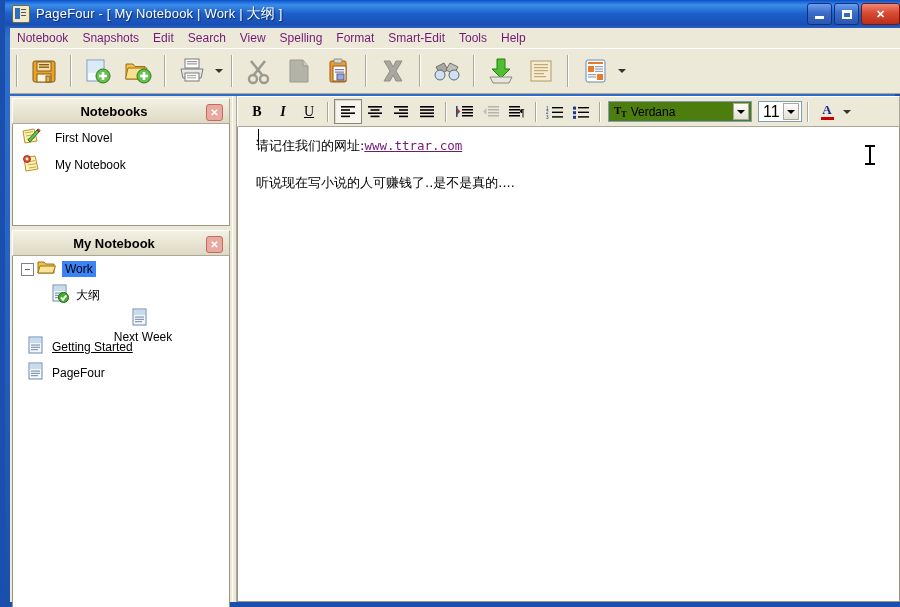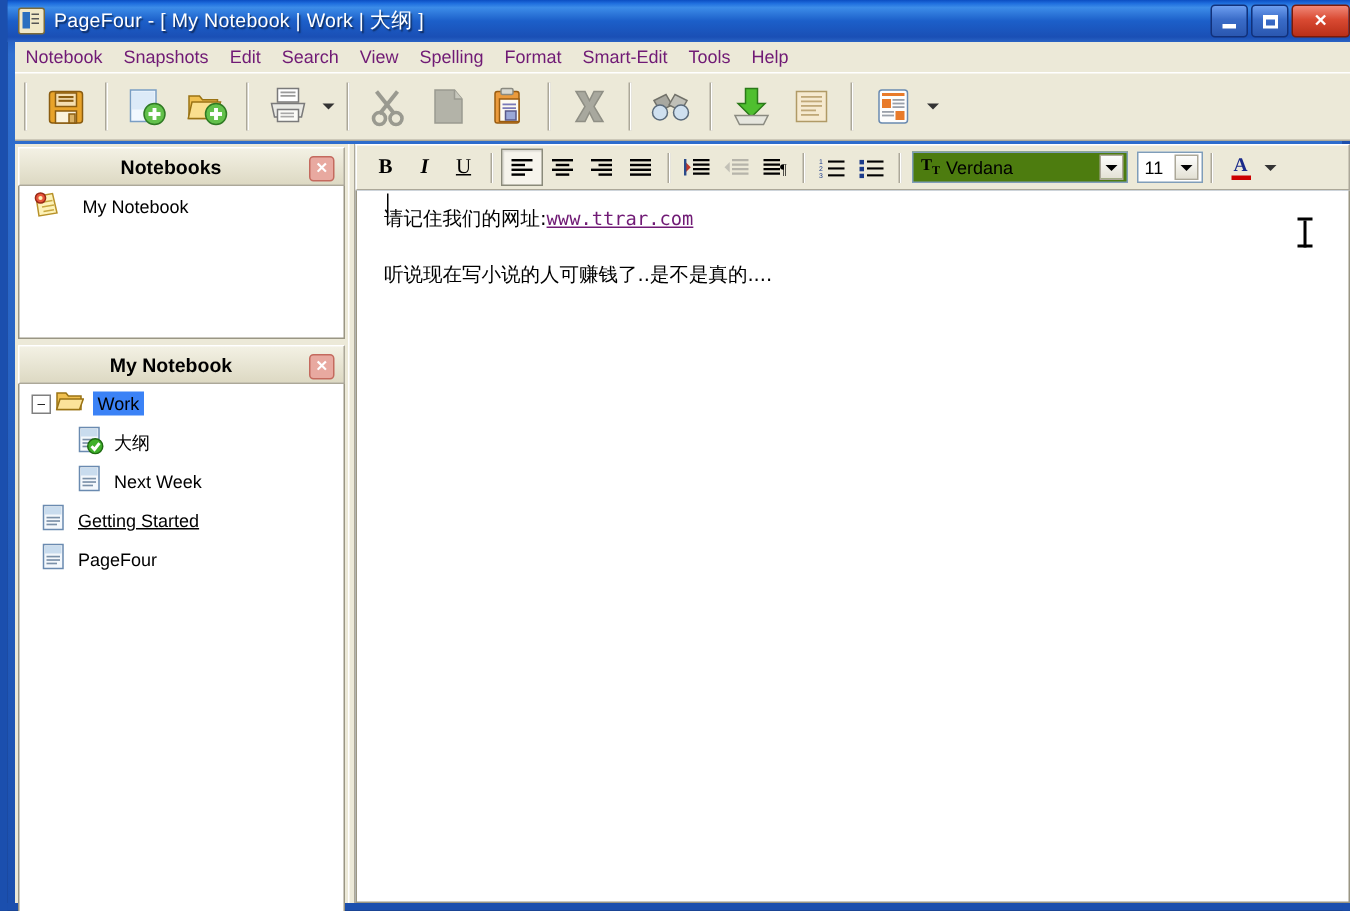--- a/index.html
+++ b/index.html
@@ -113,21 +113,21 @@
   .fbtn i{font-family:"Liberation Serif",serif;font-size:14px;font-style:italic;font-weight:bold;}
   .fbtn .u{font-family:"Liberation Serif",serif;font-size:14px;text-decoration:underline;}
   .font-combo{
     width:144px;height:21px;background:#4d7c0f;border:1px solid #7f9db9;
     display:flex;align-items:center;box-sizing:border-box;margin-left:2px;
     font-size:12px;
   }
   .size-combo{
     width:44px;height:21px;background:#fff;border:1px solid #7f9db9;
     display:flex;align-items:center;box-sizing:border-box;margin-left:6px;
-    font-size:12px;
+    font-size:16px;
   }
   .combo-arrow{
     width:16px;height:17px;margin-left:auto;margin-right:2px;
     background:linear-gradient(to bottom,#fdfdfc,#e3e1d4);
     border:1px solid #aca899;box-sizing:border-box;
     display:flex;align-items:center;justify-content:center;
   }
   .combo-arrow .caret{border-top-color:#000;}
   .tt-ico{font-family:"Liberation Serif",serif;font-size:11px;font-weight:bold;margin:0 4px 0 5px;}
 
@@ -396,20 +396,33 @@
   </div>
 
   <div class="leftcol">
 
     <div id="notebooks-panel">
       <div class="panel-head">
         <div class="panel-title">Notebooks</div>
         <div class="panel-close">✕</div>
       </div>
       <div class="panel-body">
+        <div class="nb-row">
+          <span class="ico">
+            <svg width="20" height="20" viewBox="0 0 20 20">
+              <path d="M2 5 L13 3 L16 15 L4 17 Z" fill="#fdf2b8" stroke="#b8922a"></path>
+              <path d="M4 7 L12 5.6" stroke="#c8a840" stroke-width="1"></path>
+              <path d="M5 10 L13 8.6" stroke="#c8a840" stroke-width="1"></path>
+              <path d="M6 13 L14 11.6" stroke="#c8a840" stroke-width="1"></path>
+              <path d="M7 14 L16 4 L18 6 L9 16 Z" fill="#63c14b" stroke="#2f7a23"></path>
+              <path d="M16 4 L18 6 L19 4.5 L17.5 3 Z" fill="#d94a32" stroke="#8a2a18"></path>
+            </svg>
+          </span>
+          <span class="lbl">First Novel</span>
+        </div>
         <div class="nb-row">
           <span class="ico">
             <svg width="20" height="20" viewBox="0 0 20 20">
               <path d="M3 5 L14 3 L17 16 L5 18 Z" fill="#fdf2b8" stroke="#b8922a"></path>
               <path d="M6 9 L14 7.6" stroke="#c8a840" stroke-width="1"></path>
               <path d="M7 12 L15 10.6" stroke="#c8a840" stroke-width="1"></path>
               <path d="M8 15 L15 13.8" stroke="#c8a840" stroke-width="1"></path>
               <circle cx="6" cy="6" r="3.4" fill="#e8543a" stroke="#992b18"></circle>
               <circle cx="6" cy="6" r="1.4" fill="#fdf2b8"></circle>
             </svg>
@@ -445,21 +458,21 @@
               <rect x="4" y="8.5" width="9" height="1.1" fill="#7a90a8"></rect>
               <rect x="4" y="10.8" width="9" height="1.1" fill="#7a90a8"></rect>
               <rect x="4" y="13.1" width="7" height="1.1" fill="#7a90a8"></rect>
               <circle cx="12.5" cy="13.5" r="5" fill="#3fb02a" stroke="#1f6a12"></circle>
               <path d="M10 13.5 L12 15.6 L15.3 11.4" stroke="#fff" stroke-width="2" fill="none"></path>
             </svg>
           </span>
           <span class="lbl">大纲</span>
         </div>
 
-        <div class="tree-row" style="padding-left:38px;">
+        <div class="tree-row" style="padding-left:38px;flex-direction:column;">
           <span class="ico">
             <svg width="19" height="19" viewBox="0 0 19 19">
               <rect x="2" y="1" width="13" height="16" fill="#f4f8fc" stroke="#6a8ab0"></rect>
               <rect x="3" y="2" width="11" height="5" fill="#c9dcee"></rect>
               <rect x="4" y="8.5" width="9" height="1.1" fill="#7a90a8"></rect>
               <rect x="4" y="10.8" width="9" height="1.1" fill="#7a90a8"></rect>
               <rect x="4" y="13.1" width="7" height="1.1" fill="#7a90a8"></rect>
             </svg>
           </span>
           <span class="lbl">Next Week</span>

